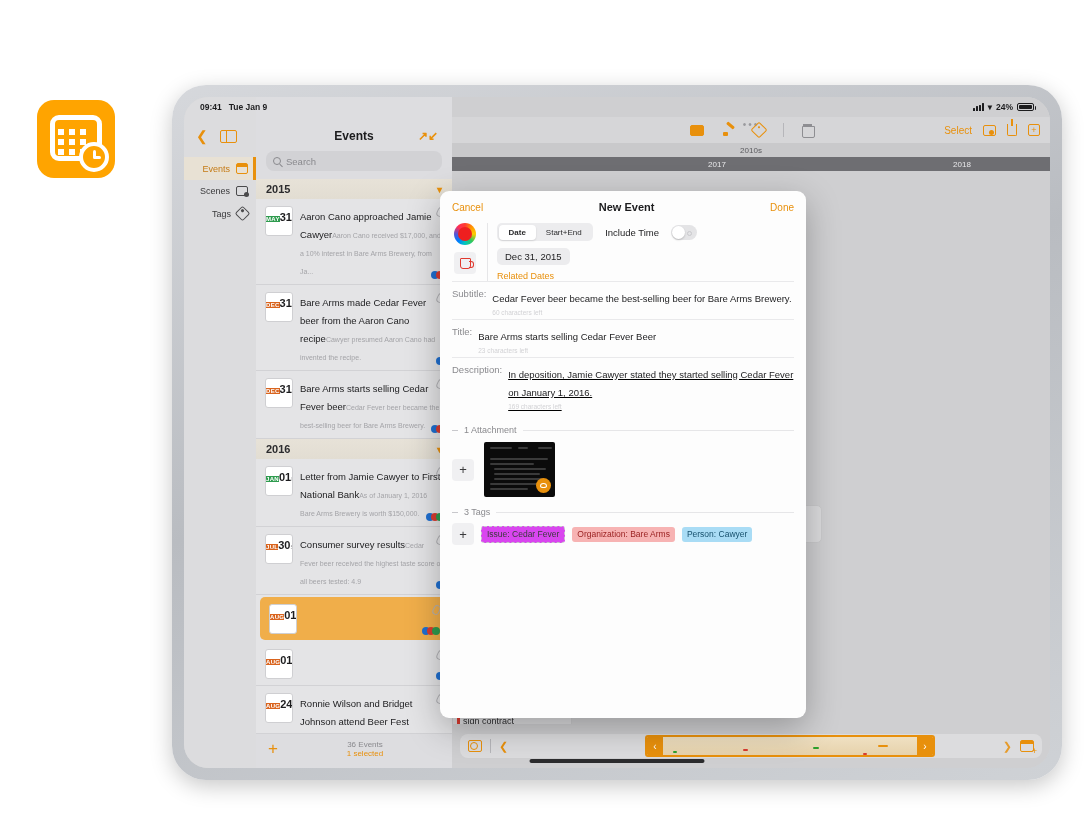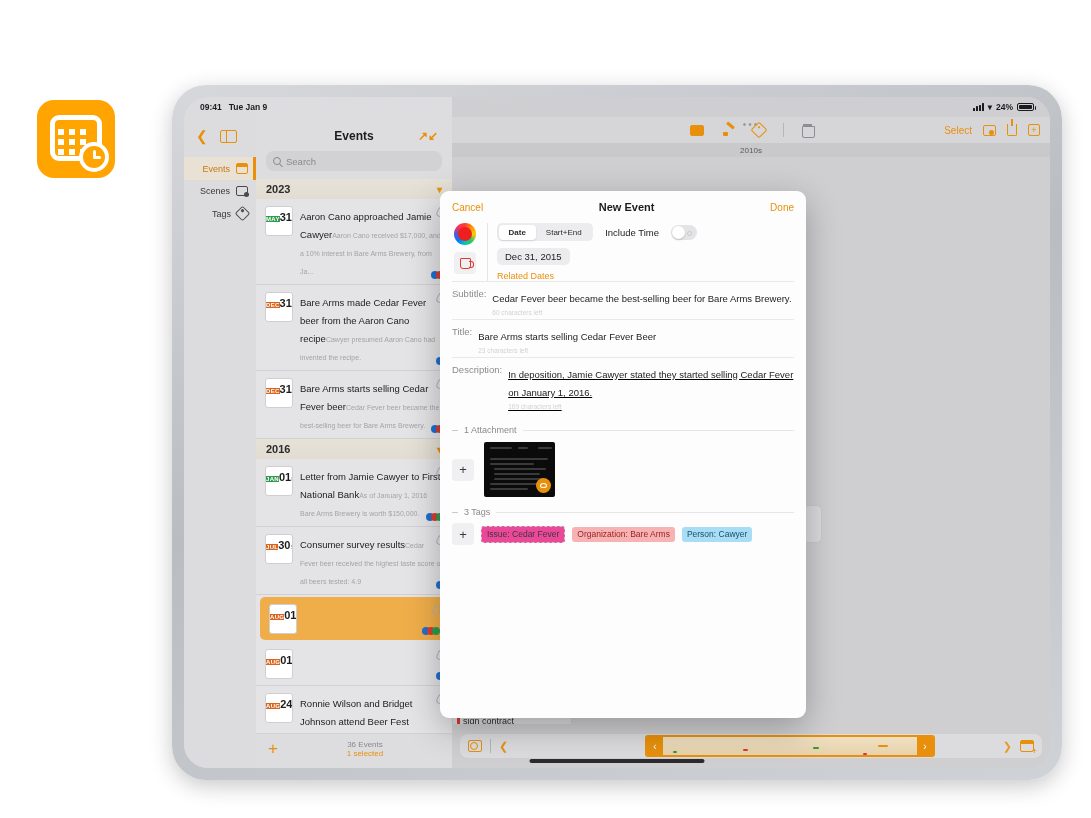--- a/index.html
+++ b/index.html
@@ -281,21 +281,21 @@
   .addbox { width:22px;height:22px;border-radius:4px;background:#f0f0f2;color:#3a3a3c;font-size:13px;display:flex;align-items:center;justify-content:center;}
   .thumb { width:71px;height:55px;background:#0b0b0b;border-radius:2px;position:relative;overflow:hidden;}
   .thumb .ln { position:absolute; height:1.5px; background:#3a3a3a; border-radius:1px;}
   .thumb .eye {
     position:absolute; right:4px; bottom:4px; width:15px;height:15px;border-radius:50%;
     background:#E8900C; display:flex;align-items:center;justify-content:center;
   }
   .thumb .eye i { width:7px;height:5px;border:1.3px solid #fff;border-radius:50% 50% 50% 50%/60% 60% 40% 40%;}
   .tagrow { display:flex; align-items:center; gap:7px; padding: 6px 0 0; }
   .chip { font-size:8.5px; padding:2.5px 5px; border-radius:3px; }
-  .chip.c-issue { background:#ec4899; color:#3a3a3c; border:1px dashed #c8c8cc; }
+  .chip.c-issue { background:#d946ef; color:#3a3a3c; border:1px dashed #c8c8cc; }
   .chip.c-org { background:#f7b3b3; color:#9b2222; }
   .chip.c-person { background:#a9dcf5; color:#16506d; }
 </style>
 </head>
 <body>
 
 <div id="stage">
 
   <div id="app-icon">
     <div class="cal-body"></div>
@@ -361,21 +361,21 @@
             <span>Events</span>
             <span class="collapse-ic">↗↙</span>
           </div>
           <div class="searchbar">
             <span class="ic-search"></span>
             <span>Search</span>
           </div>
         </div>
         <div class="ev-scroll" id="ev-scroll">
             <div class="yr-head">
-              <span>2023</span>
+              <span>2015</span>
               <span class="chev">▾</span>
             </div>
             <div class="ev-item">
               <span class="datechip"><span class="m" style="background:#2E9B4E">MAY</span><span class="d">31</span><span class="w">Sun</span></span>
               <span class="ev-body"><span class="ev-name">Aaron Cano approached Jamie Cawyer</span><span class="ev-desc">Aaron Cano received $17,000, and a 10% interest in Bare Arms Brewery, from Ja...</span></span>
               <span class="clip"></span>
               <span class="dots">
                 <i style="background:#1F6FD0"></i>
                 <i style="background:#D93B30"></i>
               </span>
@@ -460,20 +460,24 @@
           <span class="ic-trash"></span>
           <span class="rightgrp">
             <span class="tb-select">Select</span>
             <span class="ic-person"></span>
             <span class="ic-share"></span>
             <span class="ic-plusbox">+</span>
           </span>
         </div>
         <div id="decade-bar">
           <span>2010s</span>
+        </div>
+        <div id="year-bar">
+          <span style="left:265px">2017</span>
+          <span style="left:510px">2018</span>
         </div>
         <div id="canvas">
             <div class="tcard" style="left: 0px; top: 48px; width: 120px; min-height: 40px; padding-left: 10px;"><span class="topdot" style="background:#E8900C"></span><span class="bar" style="background:#E8900C"></span><span>ed Brotherwell to sell<br>pe</span><span class="tclip"></span></div>
             <div class="tcard" style="left: 138px; top: 44px; width: 190px; min-height: 46px; padding-left: 26px;"><span class="topdot" style="background:#E8900C"></span><span class="bar" style="background:#E8900C"></span><span class="mail"></span><span class="tdate">2017-08-18</span><span>Letter from Brotherwell Brewery<br>Albert Jones</span></div>
             <div class="tcard" style="left: 0px; top: 96px; width: 120px; min-height: 38px; padding-left: 10px;"><span class="topdot" style="background:#E8900C"></span><span class="bar" style="background:#E8900C"></span><span></span><span class="tclip"></span></div>
             <div class="tcard" style="left: 138px; top: 96px; width: 190px; min-height: 46px; padding-left: 26px;"><span class="topdot" style="background:#E8900C"></span><span class="bar" style="background:#E8900C"></span><span class="mail"></span><span class="tdate">2017-08-14</span><span>Letter from Bare Arms Brewery la<br>Brotherwell Brewing</span></div>
             <div class="tcard" style="left: 0px; top: 148px; width: 120px; min-height: 34px; padding-left: 10px;"><span class="topdot" style="background:#E8900C"></span><span class="bar" style="background:#E8900C"></span><span>d that Brotherwell hire</span></div>
             <div class="tcard" style="left: 152px; top: 146px; width: 190px; min-height: 36px; padding-left: 10px;"><span class="topdot" style="background:#D93B30"></span><span class="bar" style="background:#D93B30"></span><span class="tdate">2017-09-15</span><span>Complaint filed by Bare Arms</span></div>
             <div class="tcard" style="left: 0px; top: 192px; width: 120px; min-height: 34px; padding-left: 10px;"><span class="topdot" style="background:#E8900C"></span><span class="bar" style="background:#E8900C"></span><span>d Brotherwell Brewing</span></div>
             <div class="tcard" style="left: 152px; top: 192px; width: 190px; min-height: 36px; padding-left: 10px;"><span class="topdot" style="background:#E8900C"></span><span class="bar" style="background:#E8900C"></span><span class="tdate">2017-09-24</span><span>Answer filed by Brotherwell B</span></div>

